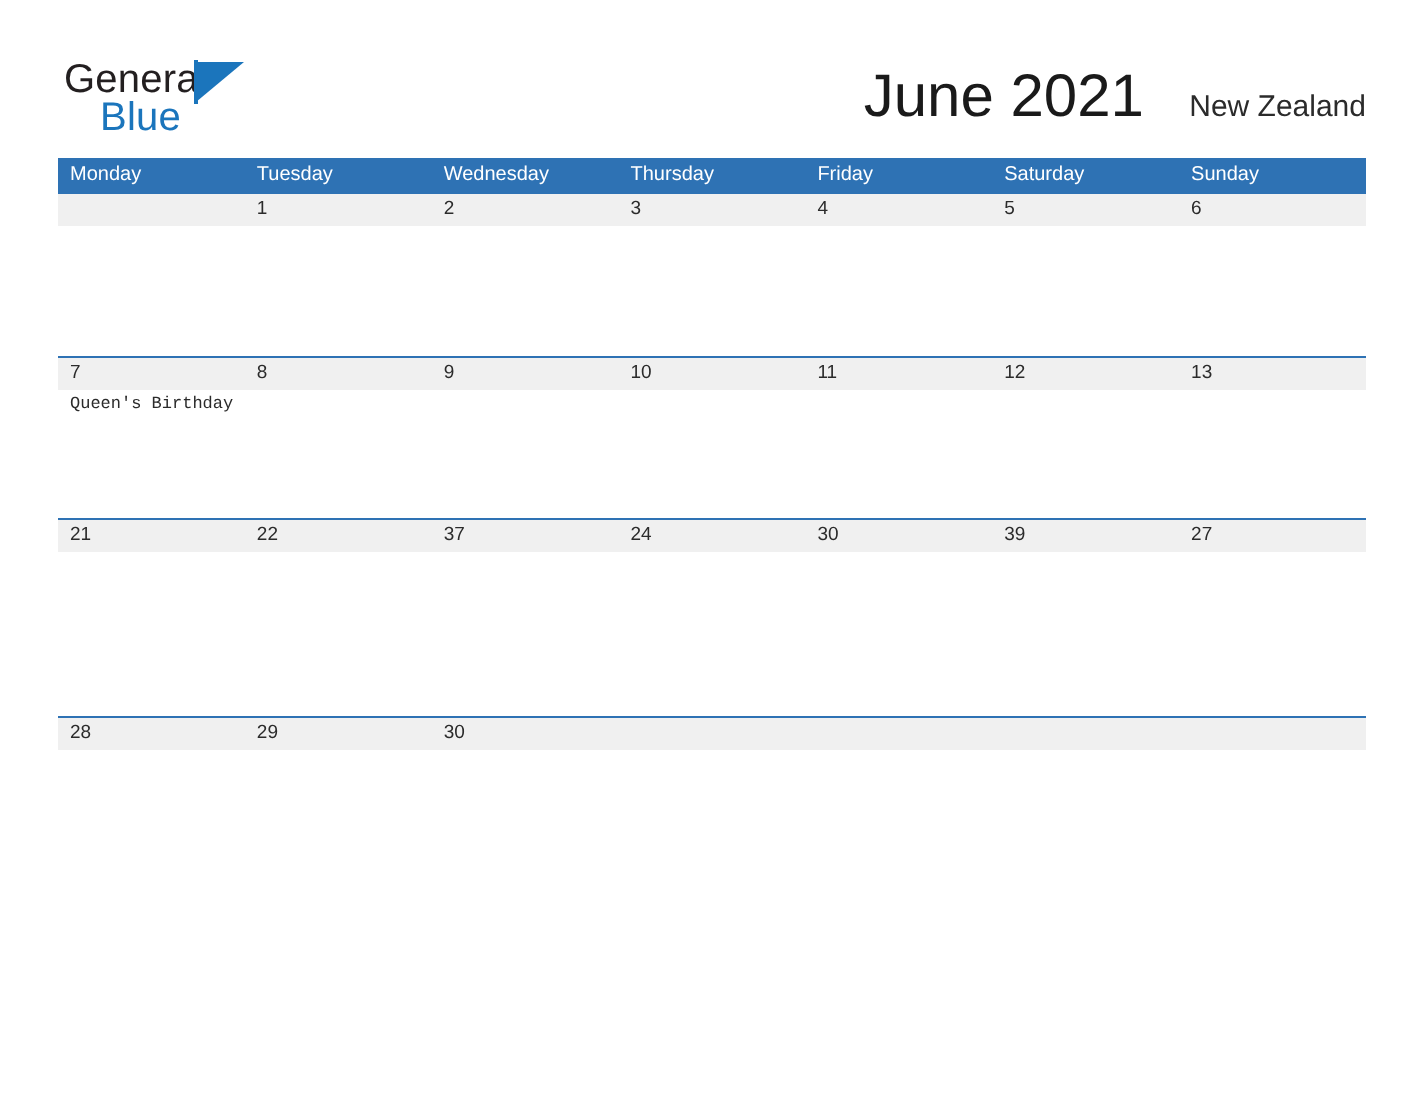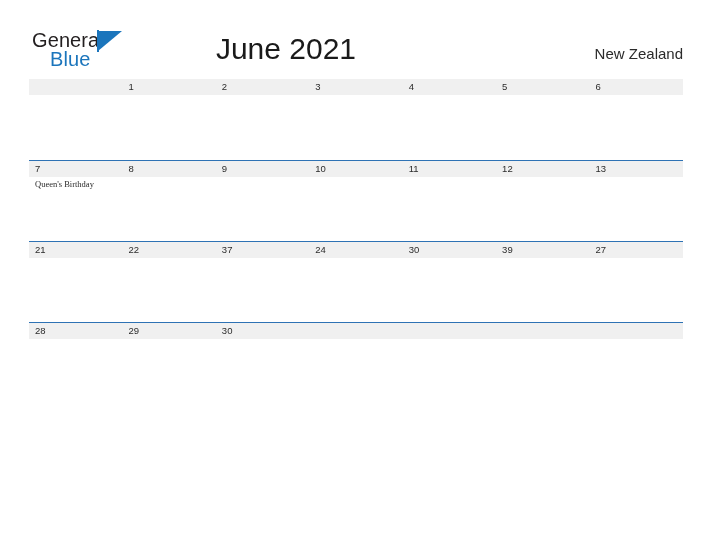--- a/index.html
+++ b/index.html
@@ -57,21 +57,21 @@
     top: 1px;
     width: 26px;
     height: 22px;
   }
 
   .cal-title {
     position: absolute;
     left: 0;
     top: 32px;
     width: 572px;
-    text-align: center;
+    text-align: right;
     font-size: 30px;
     color: #1a1a1a;
     line-height: 34px;
     font-family: "Liberation Sans", sans-serif;
   }
 
   .cal-region {
     position: absolute;
     right: 29px;
     top: 45px;
@@ -114,20 +114,21 @@
     height: 81px;
     position: relative;
     border-top: 1px solid #2e72b4;
     box-sizing: border-box;
   }
   .week-row.first {
     border-top: 0;
   }
   .week-row.last {
     height: 76px;
+    margin-top: 18px;
   }
 
   .num-band {
     display: flex;
     width: 654px;
     height: 16px;
     background: #f0f0f0;
   }
   .num-cell {
     width: 93.43px;
@@ -148,21 +149,21 @@
     height: 64px;
     background: #ffffff;
   }
   .event-cell {
     width: 93.43px;
     box-sizing: border-box;
     padding: 2px 4px 0 6px;
     font-size: 8.5px;
     line-height: 11px;
     color: #2b2b2b;
-    font-family: Liberation Serif, serif;
+    font-family: Liberation Mono, monospace;
     overflow: hidden;
   }
 </style>
 </head>
 <body>
 
 <div class="page-header">
 
   <div class="brand">
     <span class="brand-general">General</span>
@@ -177,20 +178,29 @@
   </div>
 
   <div class="cal-title">June 2021</div>
 
   <div class="cal-region">New Zealand</div>
 
 </div>
 
 <div class="calendar">
 
+  <div class="weekday-row">
+    <div class="weekday-cell">Monday</div>
+    <div class="weekday-cell">Tuesday</div>
+    <div class="weekday-cell">Wednesday</div>
+    <div class="weekday-cell">Thursday</div>
+    <div class="weekday-cell">Friday</div>
+    <div class="weekday-cell">Saturday</div>
+    <div class="weekday-cell">Sunday</div>
+  </div>
 
   <div class="week-row first">
     <div class="num-band">
       <div class="num-cell"></div>
       <div class="num-cell">1</div>
       <div class="num-cell">2</div>
       <div class="num-cell">3</div>
       <div class="num-cell">4</div>
       <div class="num-cell">5</div>
       <div class="num-cell">6</div>

